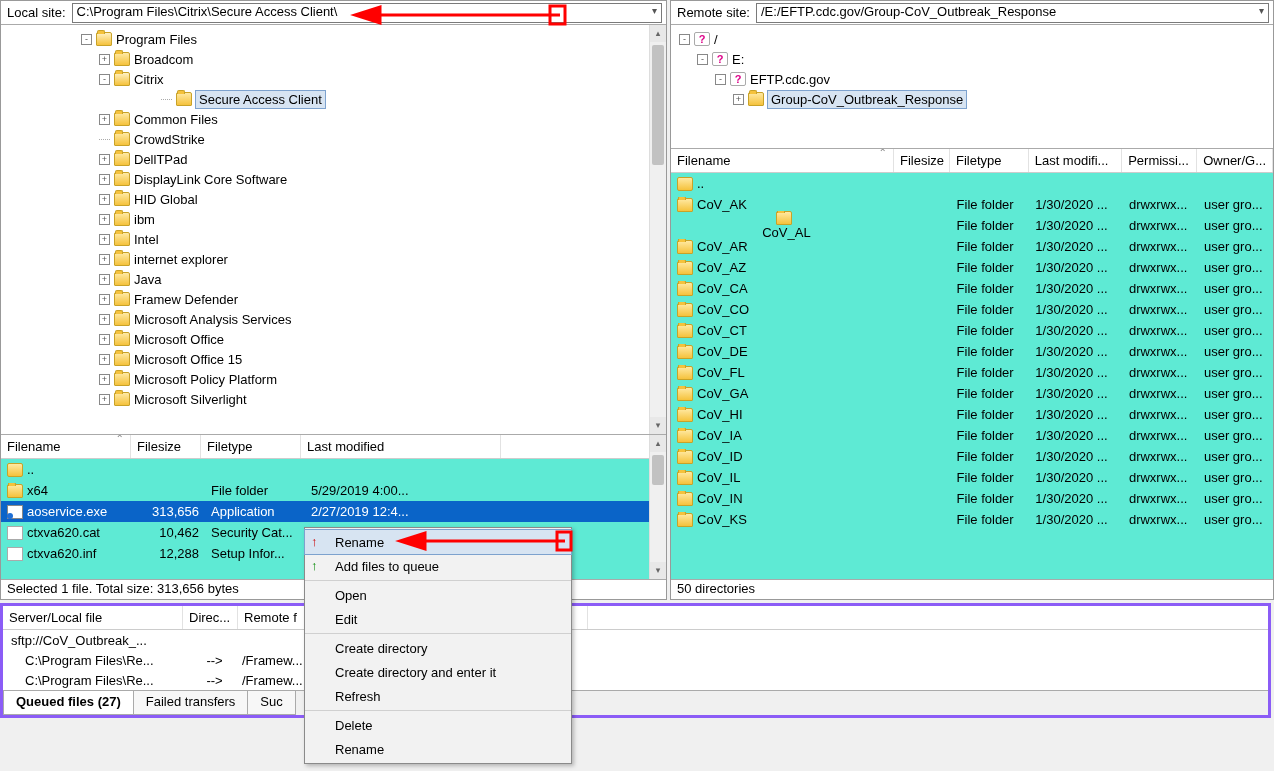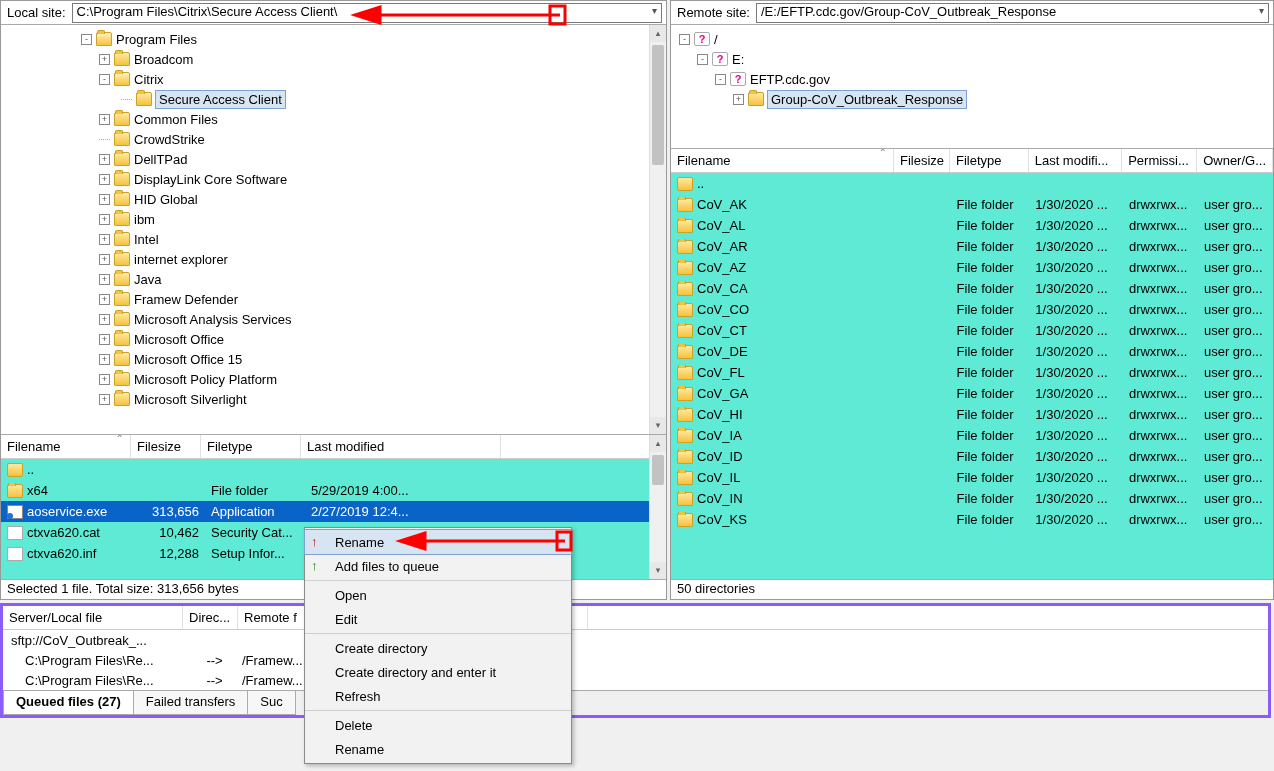--- a/index.html
+++ b/index.html
@@ -103,21 +103,21 @@
         <div class="tree-row" style="padding-left: 98px;">
           <span class="exp">+</span>
           <span class="folder-icon"></span>
           <span>Broadcom</span>
         </div>
         <div class="tree-row" style="padding-left: 98px;">
           <span class="exp">-</span>
           <span class="folder-open-icon"></span>
           <span>Citrix</span>
         </div>
-        <div class="tree-row " style="padding-left: 120px;">
+        <div class="tree-row " style="padding-left: 120px; margin-left: 40px;">
           <span class="noexp"></span>
           <span class="folder-icon"></span>
           <span class="sel-tree" style="padding: 1px 3px;">Secure Access Client</span>
         </div>
         <div class="tree-row" style="padding-left: 98px;">
           <span class="exp">+</span>
           <span class="folder-icon"></span>
           <span>Common Files</span>
         </div>
         <div class="tree-row" style="padding-left: 98px;">
@@ -307,21 +307,21 @@
               <span class="folder-icon"></span>
               <span>CoV_AK</span>
             </div>
             <div class="cell" style="width: 56px;"></div>
             <div class="cell" style="width: 84px;">File folder</div>
             <div class="cell" style="width: 100px;">1/30/2020 ...</div>
             <div class="cell" style="width: 80px;">drwxrwx...</div>
             <div class="cell" style="width: 80px;">user gro...</div>
           </div>
           <div class="list-row">
-            <div class="cell" style="width: 240px; display: flex; align-items: center; padding: 0px 2px;">
+            <div class="cell" style="width: 240px; display: flex; align-items: center; padding: 0px 2px; flex-direction: column;">
               <span class="folder-icon"></span>
               <span>CoV_AL</span>
             </div>
             <div class="cell" style="width: 56px;"></div>
             <div class="cell" style="width: 84px;">File folder</div>
             <div class="cell" style="width: 100px;">1/30/2020 ...</div>
             <div class="cell" style="width: 80px;">drwxrwx...</div>
             <div class="cell" style="width: 80px;">user gro...</div>
           </div>
           <div class="list-row">

